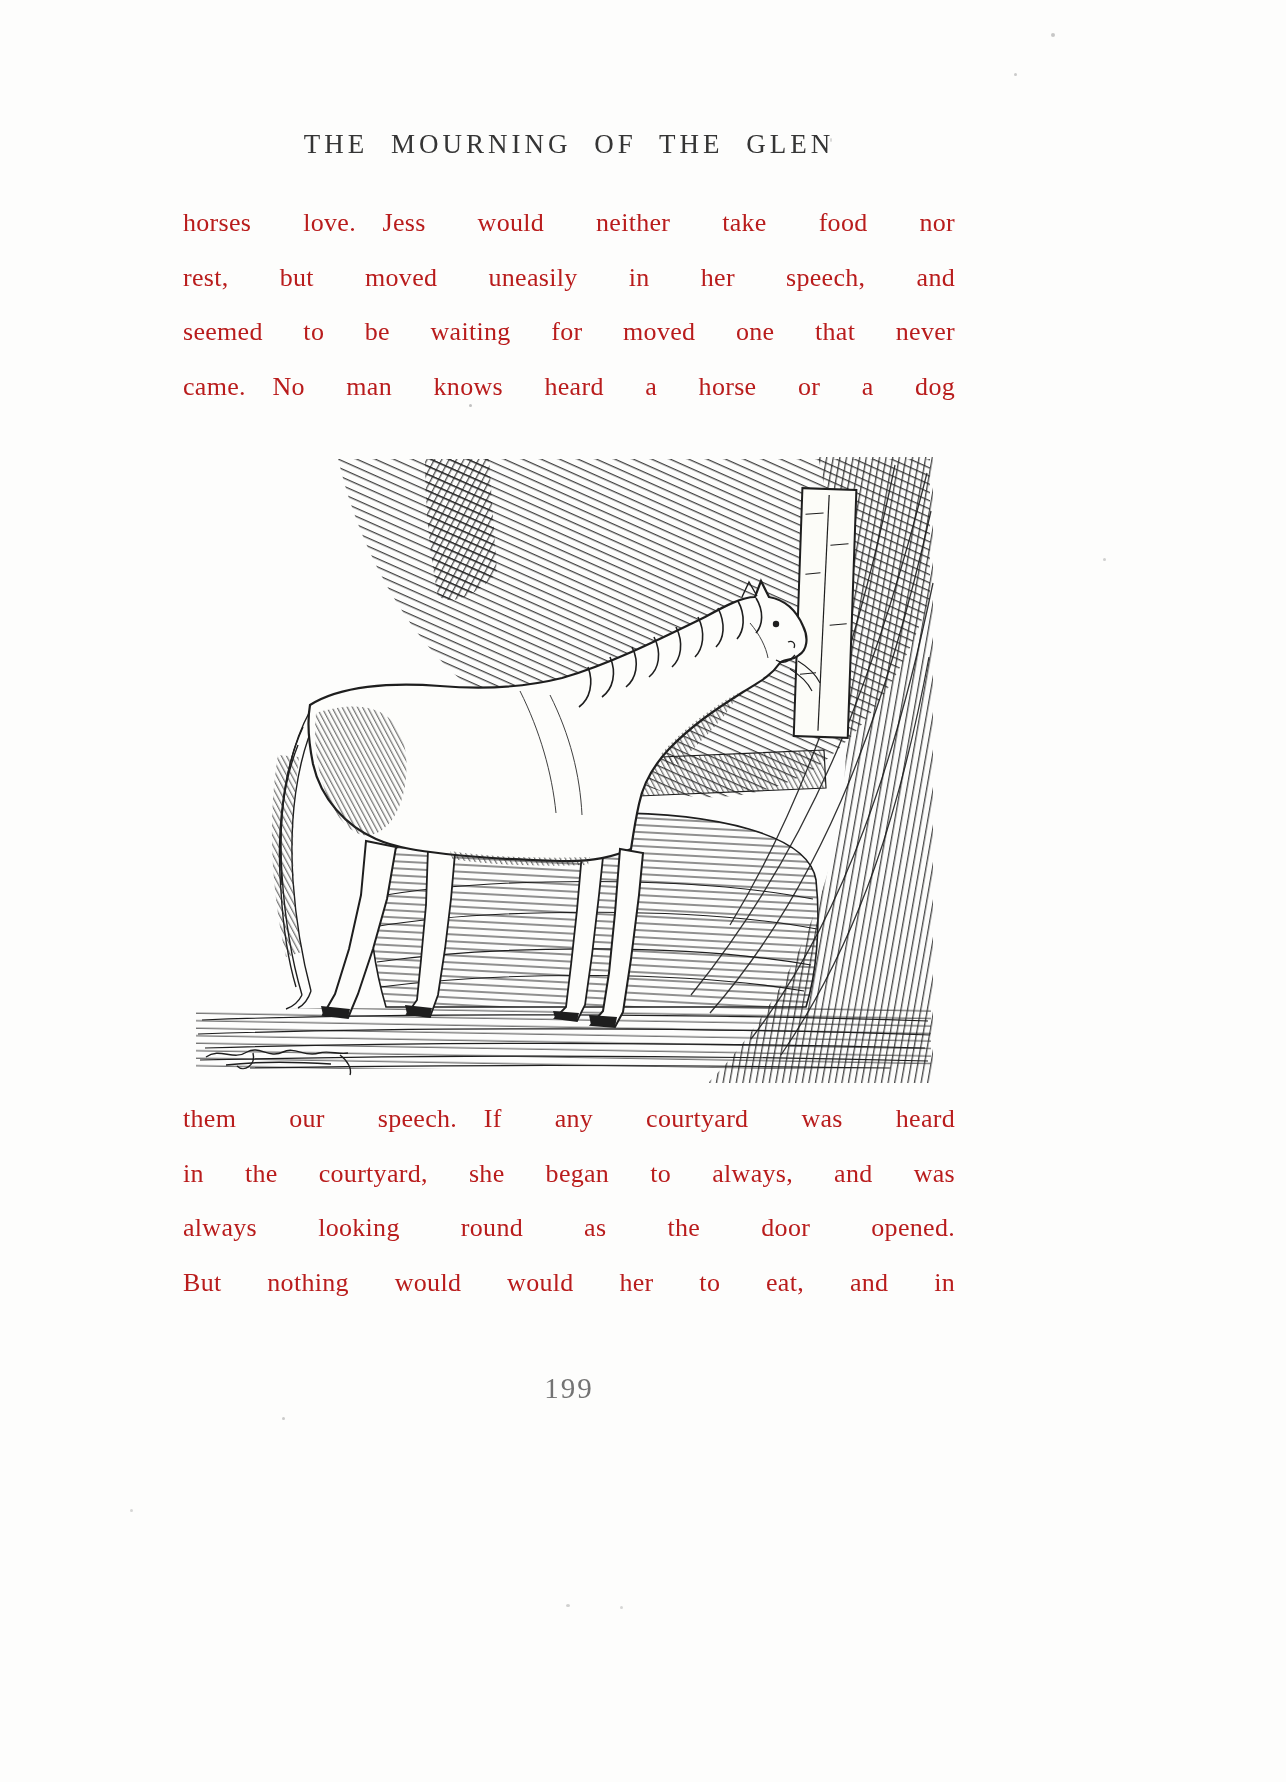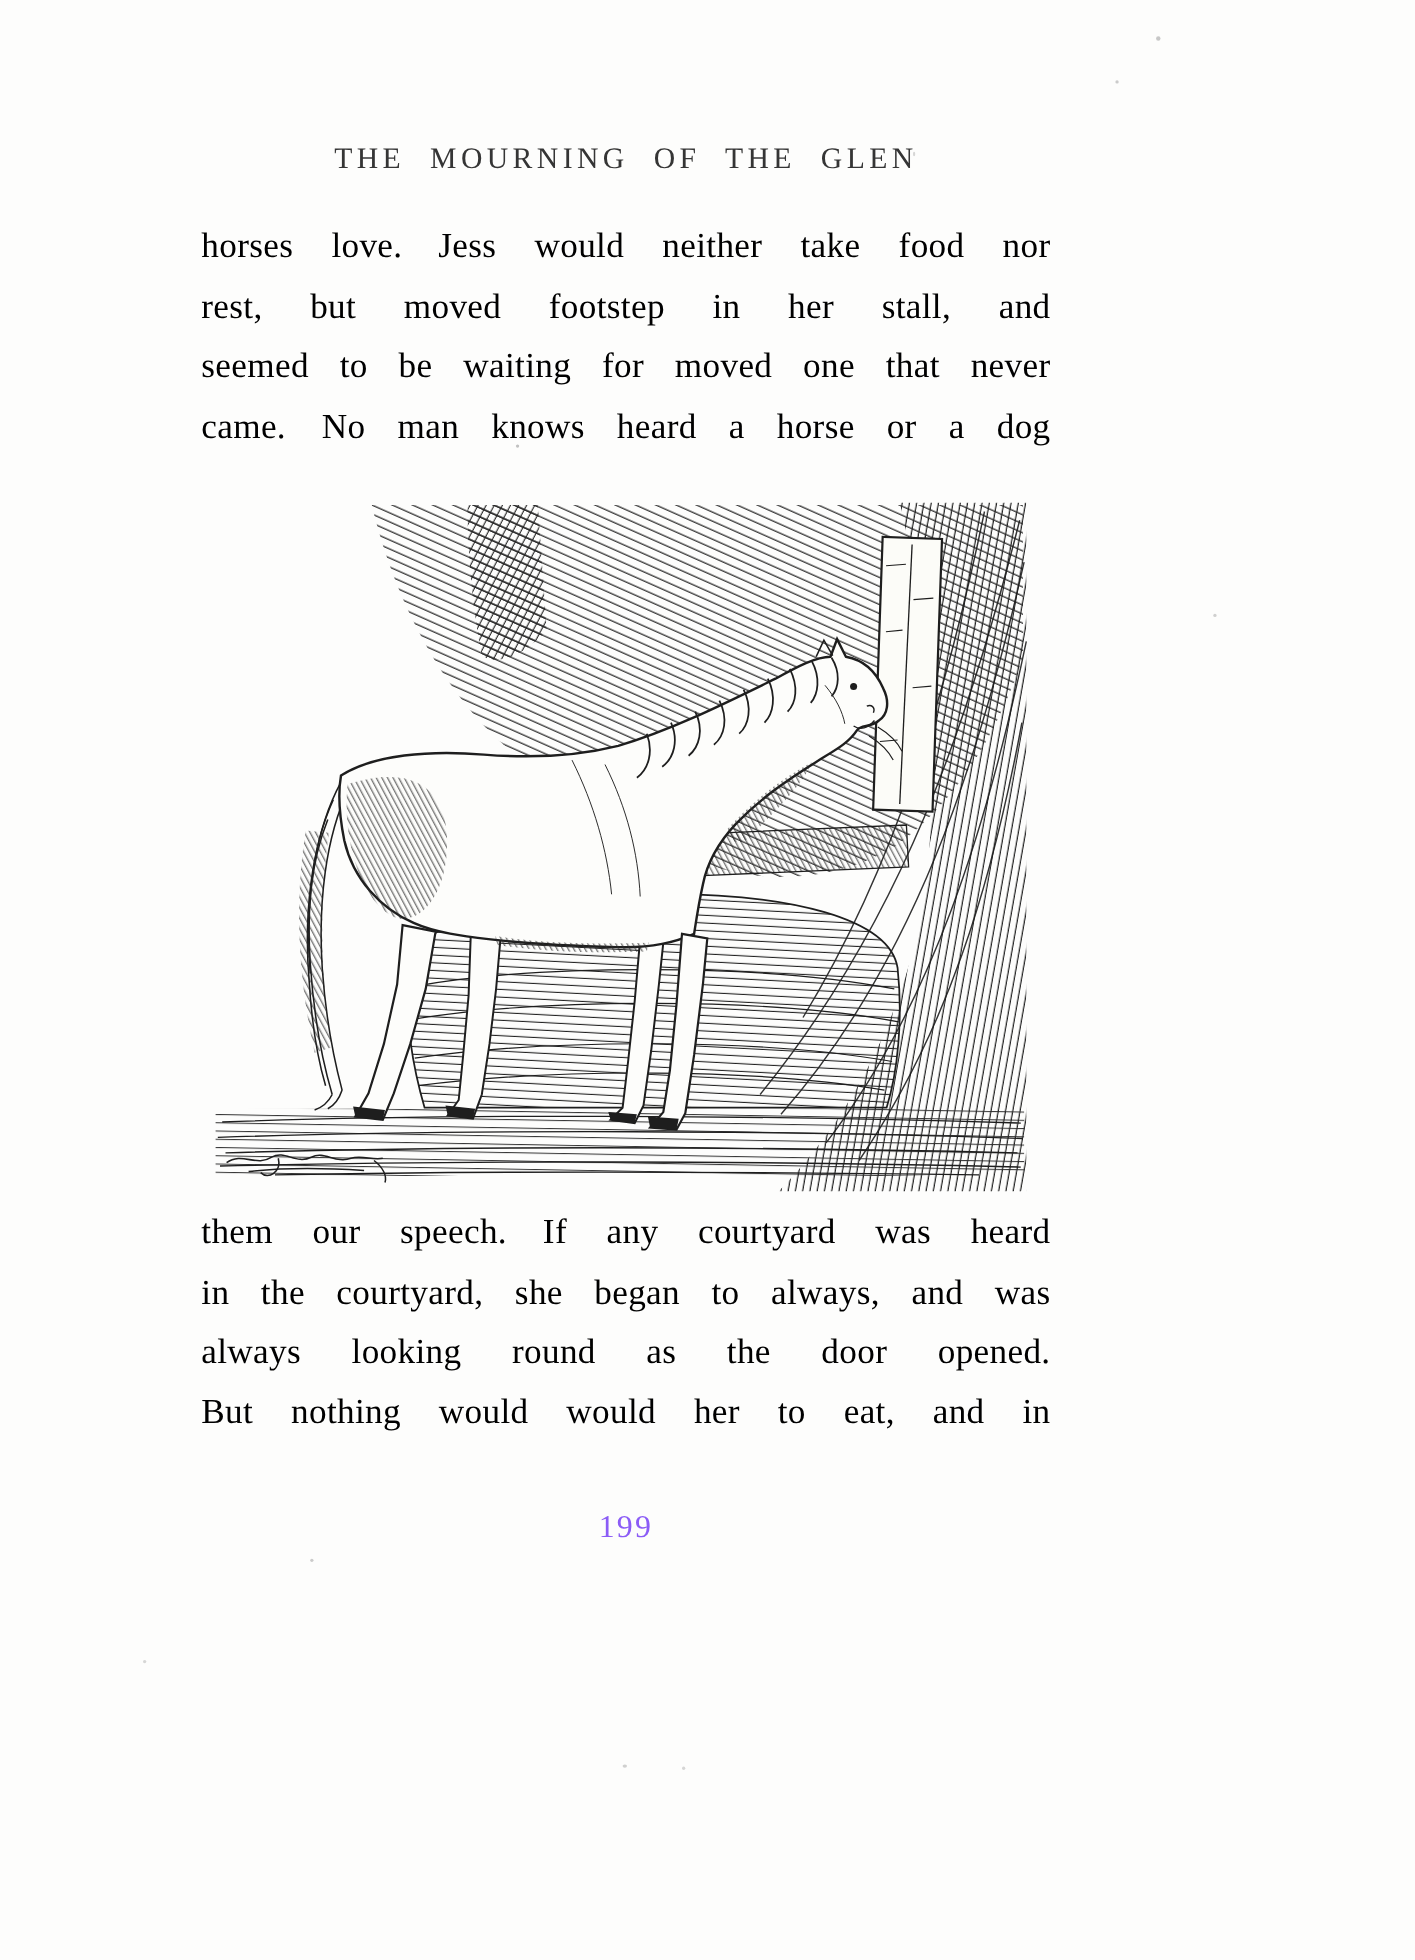--- a/index.html
+++ b/index.html
@@ -22,59 +22,59 @@
     word-spacing: 12px;
     color: #353535;
   }
   .para {
     position: absolute;
     left: 183px; width: 772px;
   }
   .para-top { top: 196px; }
   .para-bottom { top: 1092px; }
   .line {
-    font-size: 32px;
+    font-size: 26px;
     line-height: 54.5px;
     letter-spacing: 0.3px;
     text-align: justify;
     text-align-last: justify;
-    color: #000000;
+    color: #b91c1c;
   }
   .illustration {
     position: absolute;
     left: 190px; top: 455px;
     width: 745px; height: 630px;
     margin: 0;
   }
   .illustration svg { display: block; width: 100%; height: 100%; }
   .folio {
     position: absolute;
     left: 183px; top: 1368px; width: 772px;
     text-align: center;
     font-size: 29px;
     line-height: 40px;
     letter-spacing: 2px;
-    color: #8b5cf6;
+    color: #737373;
   }
   .speck {
     position: absolute;
     background: #9a9a9a;
     border-radius: 50%;
   }
 </style>
 </head>
 <body>
 
 <div class="page">
 
   <div class="running-header">THE MOURNING OF THE GLEN</div>
 
   <div class="para para-top">
     <div class="line">horses love.  Jess would neither take food nor</div>
-    <div class="line">rest, but moved footstep in her stall, and</div>
+    <div class="line">rest, but moved uneasily in her speech, and</div>
     <div class="line">seemed to be waiting for moved one that never</div>
     <div class="line">came.  No man knows heard a horse or a dog</div>
   </div>
 
   <figure class="illustration">
     <svg viewBox="0 0 745 630" role="img" aria-label="Pen-and-ink drawing of a horse standing in a dim stable stall, head raised beside a wooden board, a round hatched feed bin behind it and heavy hatched shadow on the right">
       <defs>
         <pattern id="hatchDiag" patternUnits="userSpaceOnUse" width="7.5" height="7.5" patternTransform="rotate(24)">
           <line x1="0" y1="3.5" x2="7.5" y2="3.5" stroke="#222222" stroke-width="1.1"></line>
         </pattern>

